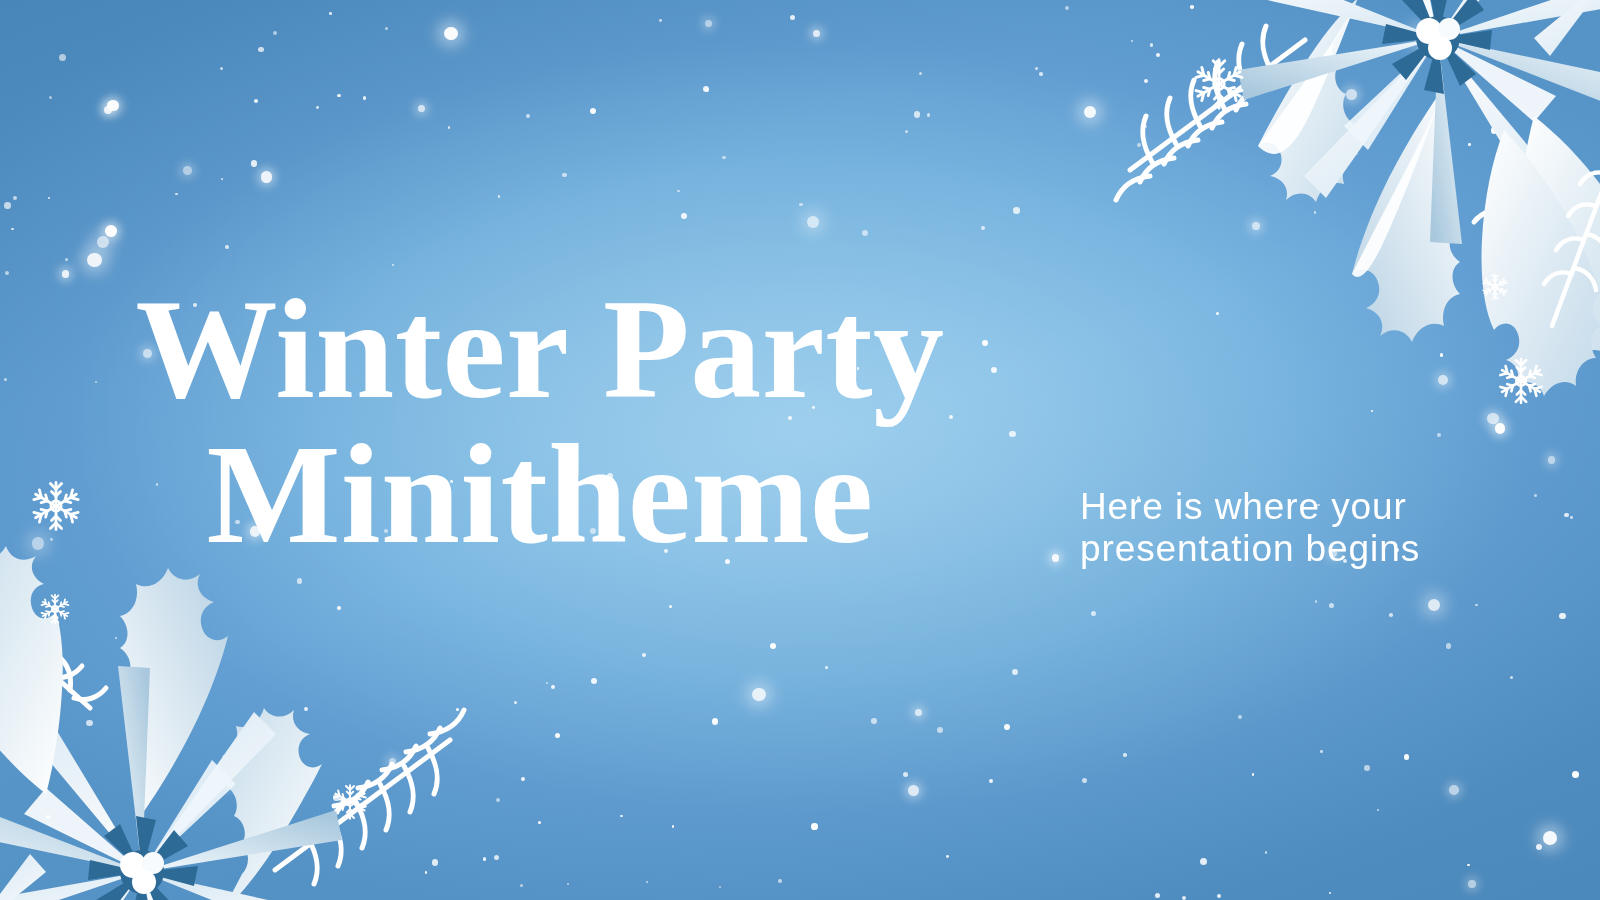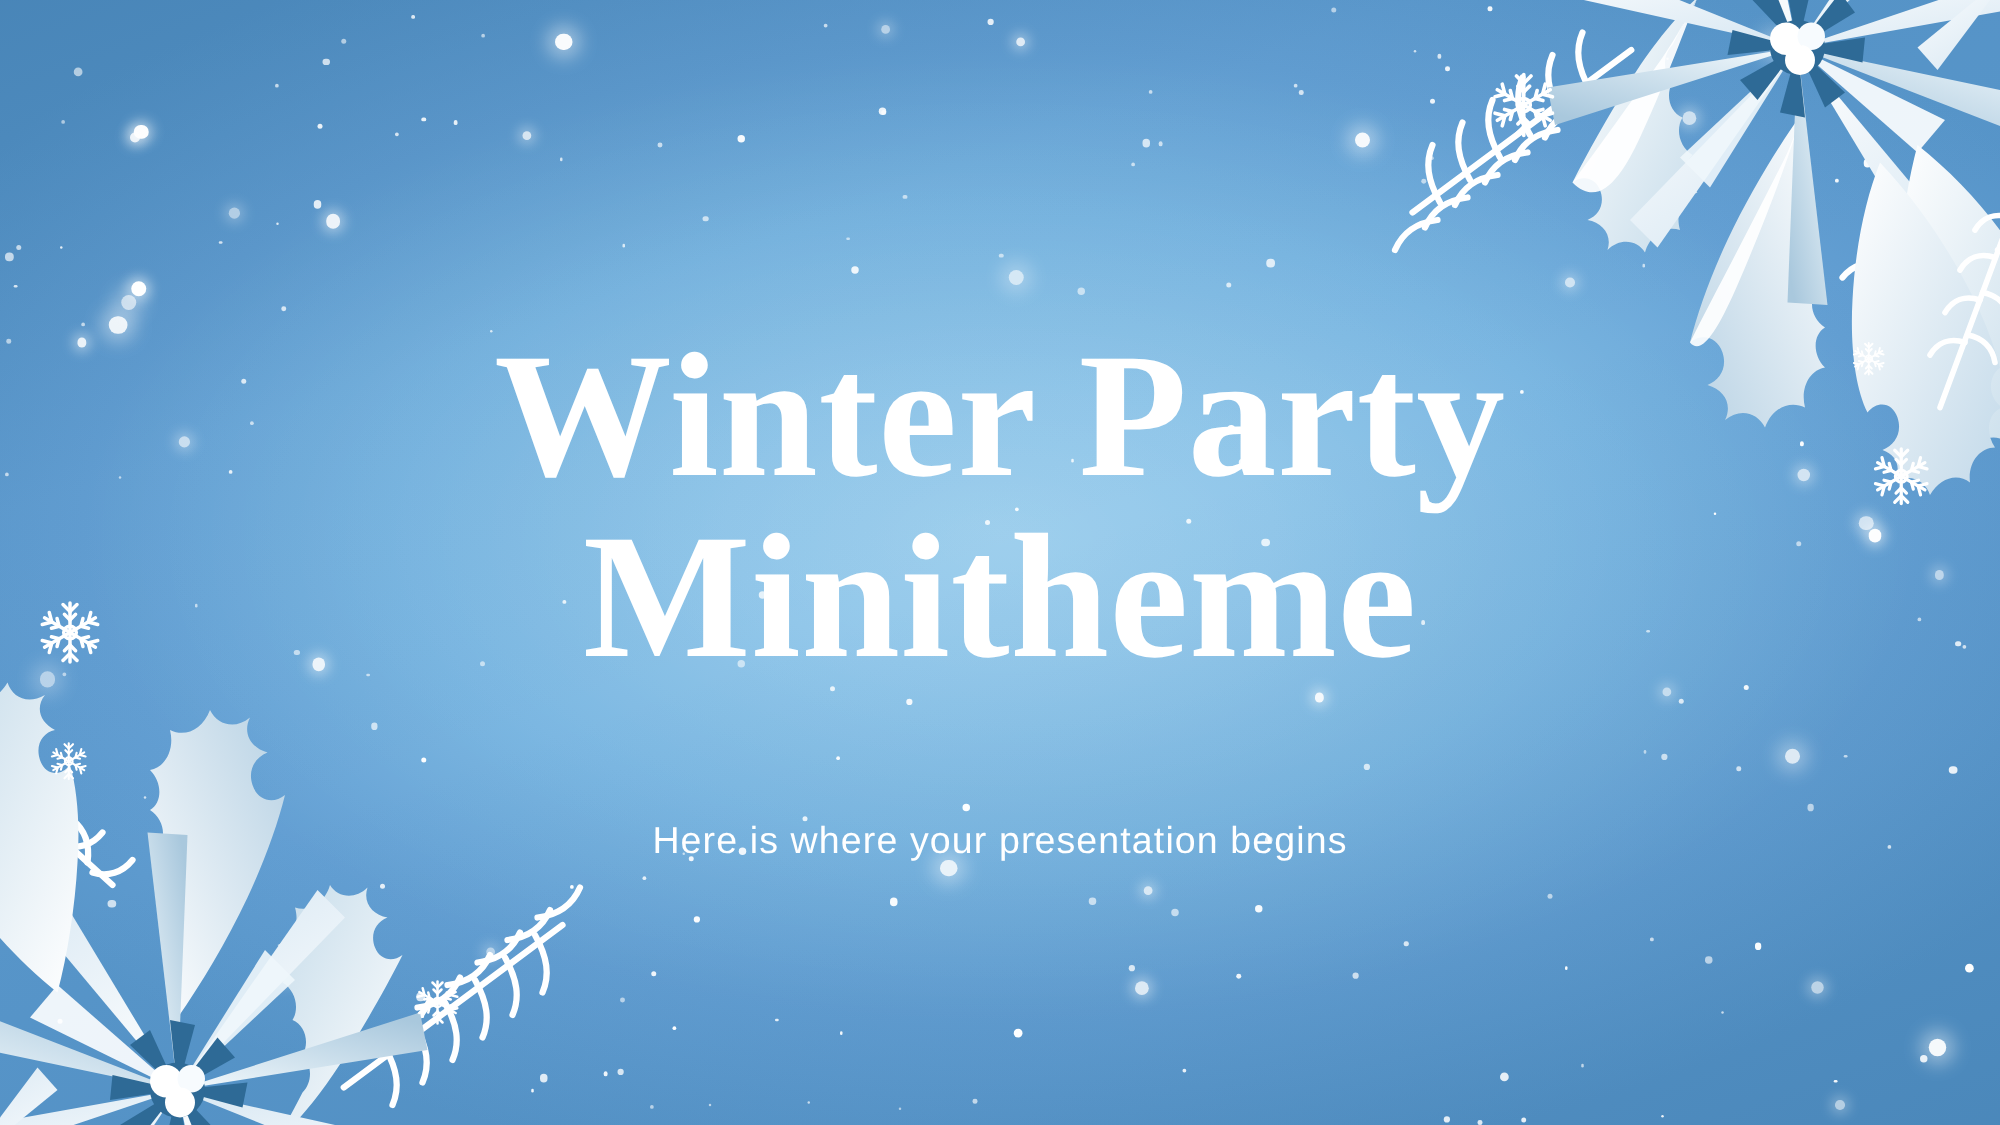--- a/index.html
+++ b/index.html
@@ -64,45 +64,44 @@
   .flake { position: absolute; pointer-events: none; }
 
   
   .content {
     position: absolute;
     left: 0;
     right: 0;
     top: 0;
     bottom: 0;
     display: flex;
-    flex-direction: column;
+    flex-direction: row;
     align-items: center;
     justify-content: center;
     z-index: 40;
   }
   #title {
     margin: 0;
     color: #ffffff;
     font-family: "Liberation Serif", "DejaVu Serif", serif;
     font-size: 142px;
     font-weight: 700;
     line-height: 1.02;
     text-align: center;
     letter-spacing: 0.5px;
     max-width: 1080px;
     transform: translateY(-28px);
   }
   #subtitle {
     margin: 0;
     color: #ffffff;
     font-family: "Liberation Sans", sans-serif;
-    font-size: 30px;
+    font-size: 37px;
     font-weight: 300;
     letter-spacing: 0.9px;
-    text-align: center;
     transform: translateY(78px);
   }
 </style>
 </head>
 <body>
 
 <div id="slide">
 
   <div class="bg-base"></div>
   <div class="bg-vignette"></div>

